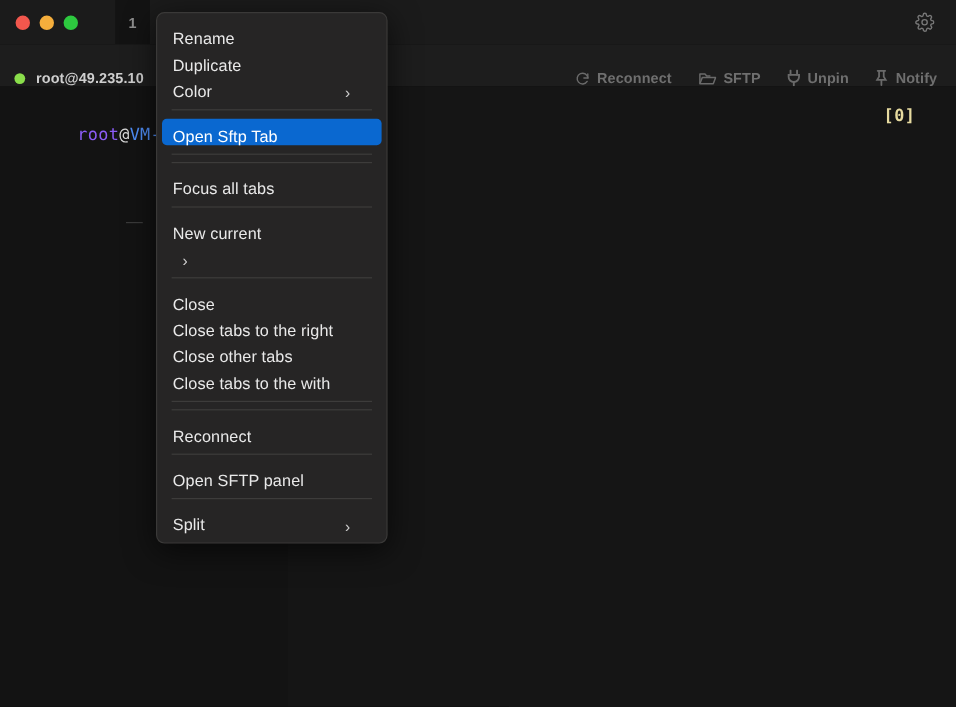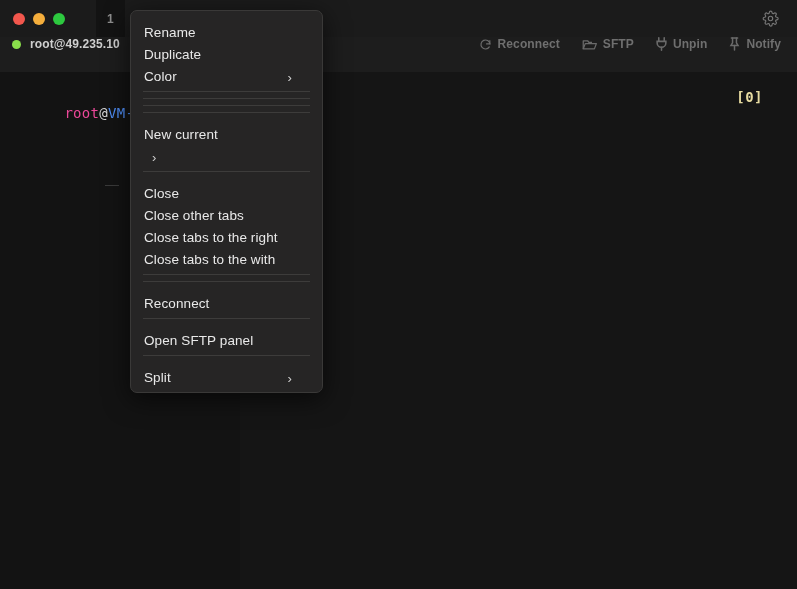--- a/index.html
+++ b/index.html
@@ -83,21 +83,21 @@
   .gear-wrap { padding-right: 12px; }
 
   
   .session-bar {
     position: absolute;
     top: 37px; left: 0;
     width: 797px;
     height: 35px;
     background: #1d1d1d;
     display: flex;
-    align-items: flex-start;
+    align-items: flex-end;
   }
   .session-left {
     display: flex;
     align-items: center;
     padding-left: 12px;
     gap: 9px;
     min-width: 0;
   }
   .status-dot {
     width: 9px; height: 9px;
@@ -146,21 +146,21 @@
     top: 0; left: 240px;
     width: 557px; height: 517px;
     background: #151515;
   }
   .term-line {
     position: absolute;
     top: 17px; left: 12px;
     white-space: pre;
     letter-spacing: 0.3px;
   }
-  .c-red    { color: #ec4899; }
+  .c-red    { color: #8b5cf6; }
   .c-white  { color: #d8d8d8; }
   .c-blue   { color: #4f8ef7; }
   .term-right {
     position: absolute;
     top: 17px; right: 34px;
     color: #e7dba0;
     font-weight: bold;
     letter-spacing: 0.5px;
   }
   .tiny-mark {
@@ -328,45 +328,55 @@
       <div class="menu-item">
         <span class="lbl">Duplicate</span>
       </div>
       <div class="menu-item">
         <span class="lbl">Color</span>
         <span class="chev">›</span>
       </div>
     </div>
     <div class="menu-sep"></div>
 
-    <div class="menu-sep"></div>
-
-    <div class="menu-sep"></div>
-
+    <div class="grp">
+      <div class="menu-item highlight">
+        <span class="lbl">Open Sftp Tab</span>
+      </div>
+    </div>
+    <div class="menu-sep"></div>
+
+    <div class="menu-sep"></div>
+
+    <div class="grp">
+      <div class="menu-item">
+        <span class="lbl">Focus all tabs</span>
+      </div>
+    </div>
     <div class="menu-sep"></div>
 
     <div class="grp">
       <div class="menu-item">
         <span class="lbl">New current</span>
       </div>
       <div class="menu-item">
         <span class="chev">›</span>
       </div>
     </div>
     <div class="menu-sep"></div>
 
     <div class="grp">
       <div class="menu-item">
         <span class="lbl">Close</span>
       </div>
       <div class="menu-item">
+        <span class="lbl">Close tabs to the right</span>
+      </div>
+      <div class="menu-item">
         <span class="lbl">Close other tabs</span>
-      </div>
-      <div class="menu-item">
-        <span class="lbl">Close tabs to the right</span>
       </div>
       <div class="menu-item">
         <span class="lbl">Close tabs to the with</span>
       </div>
     </div>
     <div class="menu-sep"></div>
 
     <div class="menu-sep"></div>
 
     <div class="grp">

